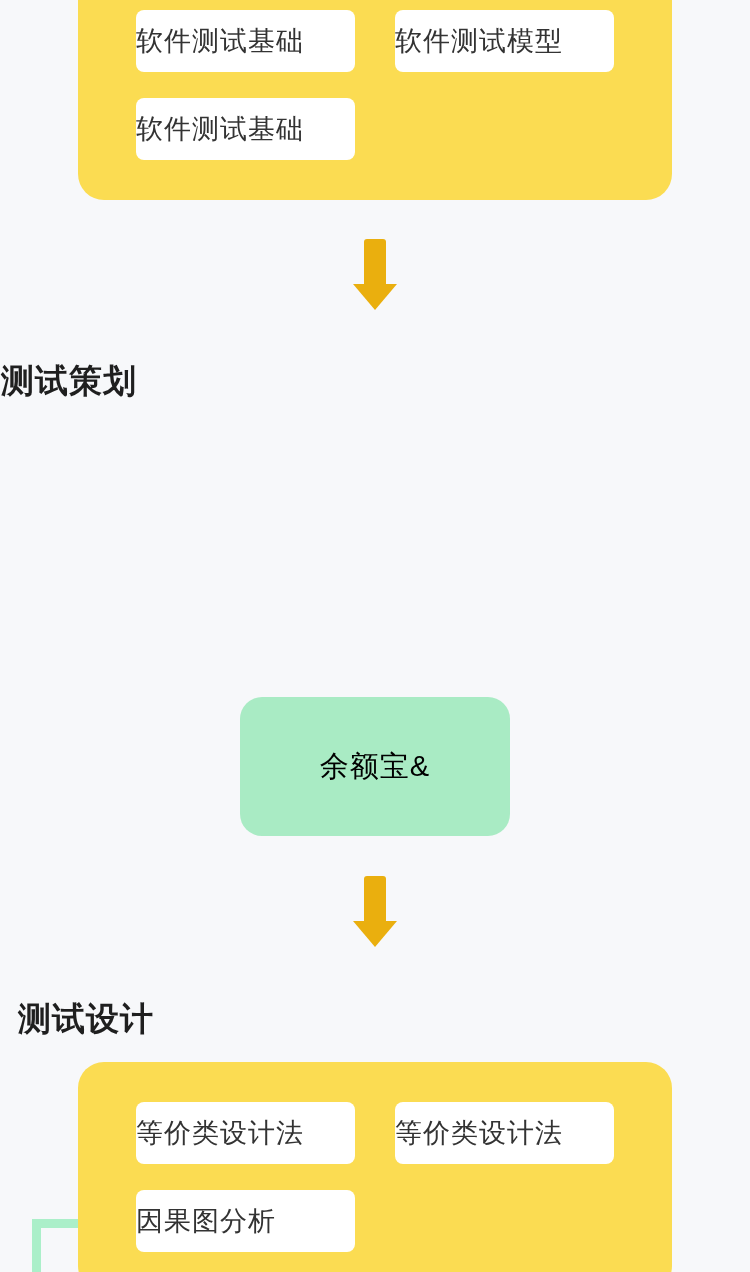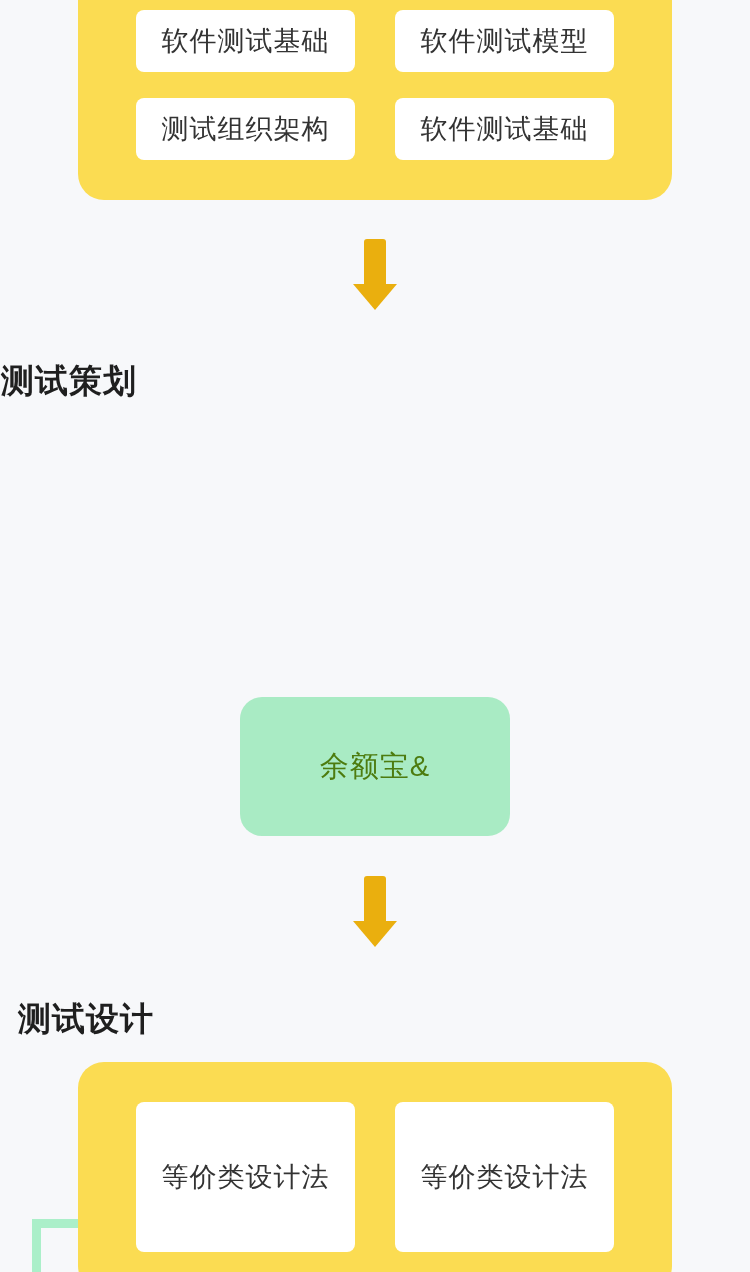--- a/index.html
+++ b/index.html
@@ -34,21 +34,20 @@
   .card-top   { top: -30px; }
   .card-mid   { top: 425px; }
   .card-bottom{ top: 1062px; }
 
   
   .pill {
     background: var(--pill-white, #FFFFFF);
     border-radius: 8px;
     display: flex;
     align-items: center;
-    justify-content: center;
     font-size: 27px;
     color: var(--pill-text, #333333);
     letter-spacing: 1px;
     white-space: nowrap;
     font-family: Liberation Serif, serif;
   }
 
   
   .arrow {
     position: absolute;
@@ -98,21 +97,21 @@
     width: 270px;
     height: 139px;
     background: var(--mint-green, #A9EBC4);
     border-radius: 22px;
     display: flex;
     flex-direction: column;
     align-items: center;
     justify-content: center;
     font-size: 29px;
     line-height: 45px;
-    color: #4d7c0f;
+    color: #000000;
     letter-spacing: 1px;
     z-index: 1;
   }
 
   
   .connector {
     position: absolute;
     left: 32px;
     top: 1219px;
     width: 58px;
@@ -131,23 +130,20 @@
   <div class="connector"></div>
 
   <section class="card card-top">
     <div class="pill">
       <span>软件测试基础</span>
     </div>
     <div class="pill">
       <span>软件测试模型</span>
     </div>
     <div class="pill">
-      <span>测试组织架构</span>
-    </div>
-    <div class="pill">
       <span>软件测试基础</span>
     </div>
   </section>
 
   <div class="arrow arrow-1">
     <div class="arrow-shaft"></div>
     <div class="arrow-head"></div>
   </div>
 
   <h2 class="section-title title-planning">测试策划</h2>
@@ -164,15 +160,18 @@
 
   <h2 class="section-title title-design">测试设计</h2>
 
   <section class="card card-bottom">
     <div class="pill">
       <span>等价类设计法</span>
     </div>
     <div class="pill">
       <span>等价类设计法</span>
     </div>
+    <div class="pill">
+      <span>因果图分析</span>
+    </div>
   </section>
 
 </div>
 
 </body></html>

